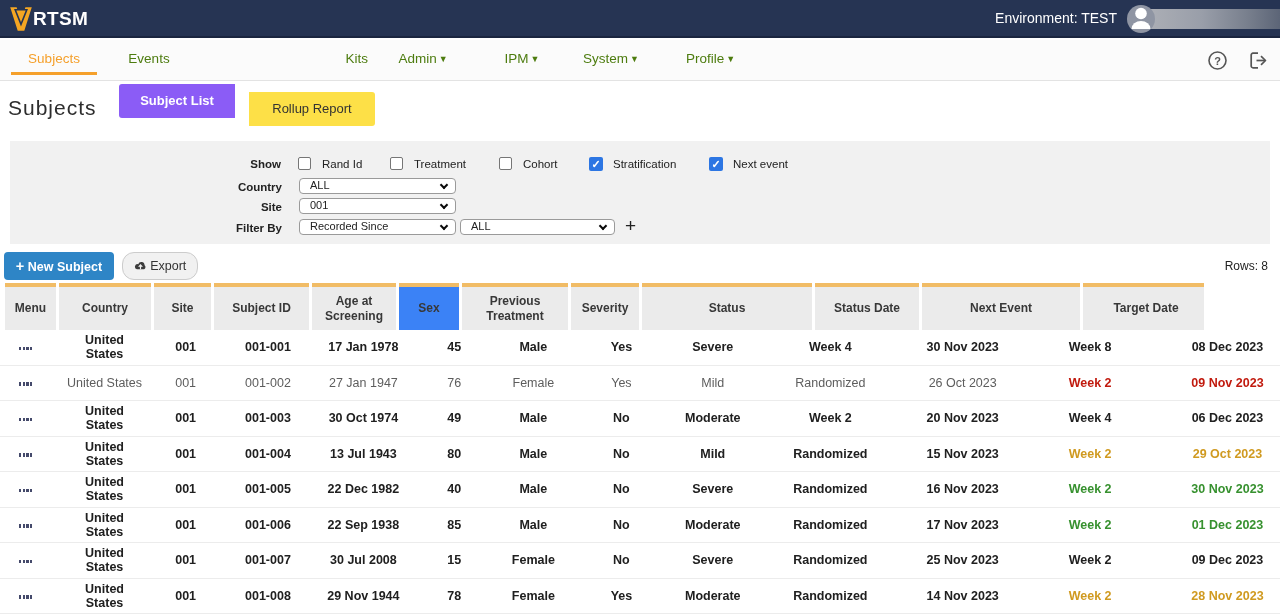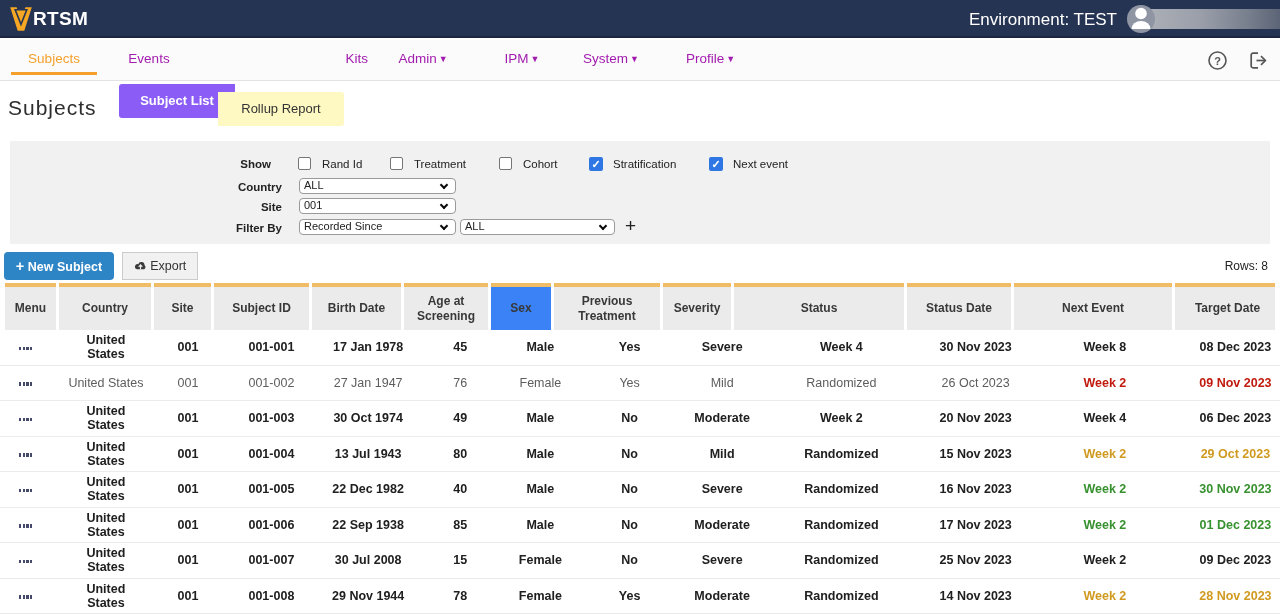--- a/index.html
+++ b/index.html
@@ -6,90 +6,90 @@
 html,body { width:1280px; height:615px; overflow:hidden; background:#fff;
   font-family:"Liberation Sans", sans-serif; }
 .abs { position:absolute; }
 
 
 #topbar { position:absolute; left:0; top:0; width:1280px; height:38px;
   background:#263453; border-bottom:2px solid #1b2640; }
 #logo { position:absolute; left:10px; top:7px; }
 #logotext { position:absolute; left:33px; top:8px; color:#fff; font-size:19px;
   font-weight:bold; letter-spacing:0.3px; }
-#envtext { position:absolute; right:163px; top:10px; color:#fff; font-size:17px; }
+#envtext { position:absolute; right:163px; top:10px; color:#fff; font-size:14px; }
 #pill { position:absolute; left:1150px; top:9px; width:130px; height:20px;
   background:linear-gradient(90deg,#abaeb5 0%,#999ea9 40%,#787f8d 75%,#5c6577 100%); }
 #avcircle { position:absolute; left:1127px; top:5px; width:28px; height:28px;
   border-radius:50%; background:#8f95a3; }
 #avatar { position:absolute; left:1127px; top:4px; }
 
 
 #nav { position:absolute; left:0; top:40px; width:1280px; height:41px;
   background:#fbfbfb; border-bottom:1px solid #e3e3e3; }
 .navitem { position:absolute; top:0; height:38px; line-height:38px; font-size:13.5px;
-  color:#a21caf; text-align:center; }
+  color:#4d7c0f; text-align:center; }
 .navitem .caret { font-size:9px; position:relative; top:-1px; margin-left:2px; }
 #nav-subjects { color:#f5a02b; }
 #nav-underline { position:absolute; left:11px; top:32px; width:86px; height:3px;
   background:#f5a02b; }
 
 
 #h1 { position:absolute; left:8px; top:96px; font-size:21px; color:#2d2d2d;
   letter-spacing:1px; }
 #tab1 { position:absolute; left:119px; top:84px; width:116px; height:34px;
   background:#8b5cf6; color:#fff; font-size:13px; font-weight:bold;
   text-align:center; line-height:34px; border-radius:3px 0 0 3px; }
-#tab2 { position:absolute; left:218px; top:92px; width:126px; height:34px;
-  background:#fef9c3; color:#333; font-size:13px;
+#tab2 { position:absolute; left:249px; top:92px; width:126px; height:34px;
+  background:#fde047; color:#333; font-size:13px;
   text-align:center; line-height:34px; border-radius:0 3px 3px 0; }
 
 
 #panel { position:absolute; left:10px; top:141px; width:1260px; height:103px;
   background:#f1f1f1; }
 .flabel { position:absolute; font-size:11.5px; font-weight:bold; color:#222;
   text-align:right; width:60px; }
 .cb { position:absolute; width:13px; height:13px; border:1.5px solid #767676;
   border-radius:2px; background:#fff; }
 .cbc { position:absolute; width:14px; height:14px; border-radius:2px;
   background:#2d76e3; color:#fff; font-size:11px; font-weight:bold;
   text-align:center; line-height:14px; }
 .cblabel { position:absolute; font-size:11.5px; color:#222; }
 .sel { position:absolute; height:16px; background:#fff; border:1.5px solid #9a9a9a;
   border-radius:4px; font-size:11px; color:#222; line-height:13px;
-  padding-left:4px; }
+  padding-left:10px; }
 .sel .chev { position:absolute; right:8px; top:3px; width:6px; height:6px;
   border-right:2.2px solid #0a0a0a; border-bottom:2.2px solid #0a0a0a;
   transform:rotate(45deg); }
 
 
 #btn-new { position:absolute; left:4px; top:252px; width:110px; height:28px;
   background:#2e85c6; border-radius:4px; color:#fff; font-size:12.5px;
   font-weight:bold; text-align:center; line-height:28px; }
 #btn-export { position:absolute; left:122px; top:252px; width:76px; height:28px;
-  background:#f1f1f1; border:1px solid #ccc; border-radius:0; color:#333;
+  background:#f1f1f1; border:1px solid #ccc; border-radius:12px; color:#333;
   font-size:12.5px; text-align:center; line-height:26px; }
 #rows8 { position:absolute; right:12px; top:259px; font-size:12px; color:#222; }
 
 
 #thead { position:absolute; left:0; top:283px; width:1280px; height:47px;
   display:flex; gap:3px; padding:0 5px; }
 .th { background:#ebebeb; border-top:4px solid #f1bc66; color:#383838;
   font-size:12px; font-weight:bold; text-align:center;
   display:flex; align-items:center; justify-content:center; line-height:15px; }
 .th.sorted { background:#3b82f6; }
 #tbody { position:absolute; left:0; top:330px; width:1280px; }
 .tr { display:flex; gap:20px; padding:0 5px; height:35.5px;
   border-bottom:1px solid #ececec; align-items:center; }
 .td { font-size:12.5px; font-weight:bold; color:#202020; text-align:center; }
 .tr.dim .td { font-weight:normal; color:#5d5d5d; }
 .c1{width:51px;} .c2{width:92px;} .c3{width:57px;} .c4{width:95px;}
 .c5{width:89px;} .c6{width:84px;} .c7{width:60px;} .c8{width:106px;}
 .c9{width:68px;} .c10{width:170px;} .c11{width:104px;} .c12{width:158px;}
-.c13{width:100px; padding-left:5px;}
+.c13{width:121px; padding-left:5px;}
 .menuicon { width:14px; height:3.5px; margin:2px auto 0;
   background:repeating-linear-gradient(90deg,#454a6b 0 2.1px,transparent 2.1px 3.7px); }
 .red { color:#c11a0e !important; font-weight:bold !important; }
 .org { color:#d09a20 !important; }
 .grn { color:#37912f !important; }
 </style>
 </head>
 <body>
 
 <div id="topbar">
@@ -125,21 +125,21 @@
     <path d="M11 4.2 L15.5 8.5 L11 12.8" fill="none" stroke="#555" stroke-width="1.7" stroke-linejoin="round"></path>
     <path d="M6.5 8.5 H15" stroke="#555" stroke-width="1.7"></path>
   </svg>
 </div>
 
 <div id="h1">Subjects</div>
 <div id="tab1">Subject List</div>
 <div id="tab2">Rollup Report</div>
 
 <div id="panel"></div>
-<div class="flabel" style="left:211px; top:158px;">Show</div>
+<div class="flabel" style="left:221px; top:158px;">Show</div>
 <div class="cb" style="left:298px; top:157px;"></div>
 <div class="cblabel" style="left:322px; top:158px;">Rand Id</div>
 <div class="cb" style="left:390px; top:157px;"></div>
 <div class="cblabel" style="left:414px; top:158px;">Treatment</div>
 <div class="cb" style="left:499px; top:157px;"></div>
 <div class="cblabel" style="left:523px; top:158px;">Cohort</div>
 <div class="cbc" style="left:589px; top:157px;">✓</div>
 <div class="cblabel" style="left:613px; top:158px;">Stratification</div>
 <div class="cbc" style="left:709px; top:157px;">✓</div>
 <div class="cblabel" style="left:733px; top:158px;">Next event</div>
@@ -158,21 +158,20 @@
       <path d="M13 5 a4 4 0 0 0 -7.8 -1.2 A3.2 3.2 0 0 0 3.6 10 H12.5 A3 3 0 0 0 13 5 Z" fill="#3c3c3c"></path>
       <path d="M8 10 V5 M5.8 7 L8 4.6 L10.2 7" stroke="#f1f1f1" stroke-width="1.4" fill="none"></path>
     </svg> Export</div>
 <div id="rows8">Rows: 8</div>
 
 <div id="thead">
   <div class="th c1">Menu</div>
   <div class="th c2">Country</div>
   <div class="th c3">Site</div>
   <div class="th c4">Subject ID</div>
-  <div class="th c5">Birth Date</div>
   <div class="th c6">Age at<br>Screening</div>
   <div class="th c7 sorted">Sex</div>
   <div class="th c8">Previous<br>Treatment</div>
   <div class="th c9">Severity</div>
   <div class="th c10">Status</div>
   <div class="th c11">Status Date</div>
   <div class="th c12">Next Event</div>
   <div class="th c13">Target Date</div>
 </div>
 

